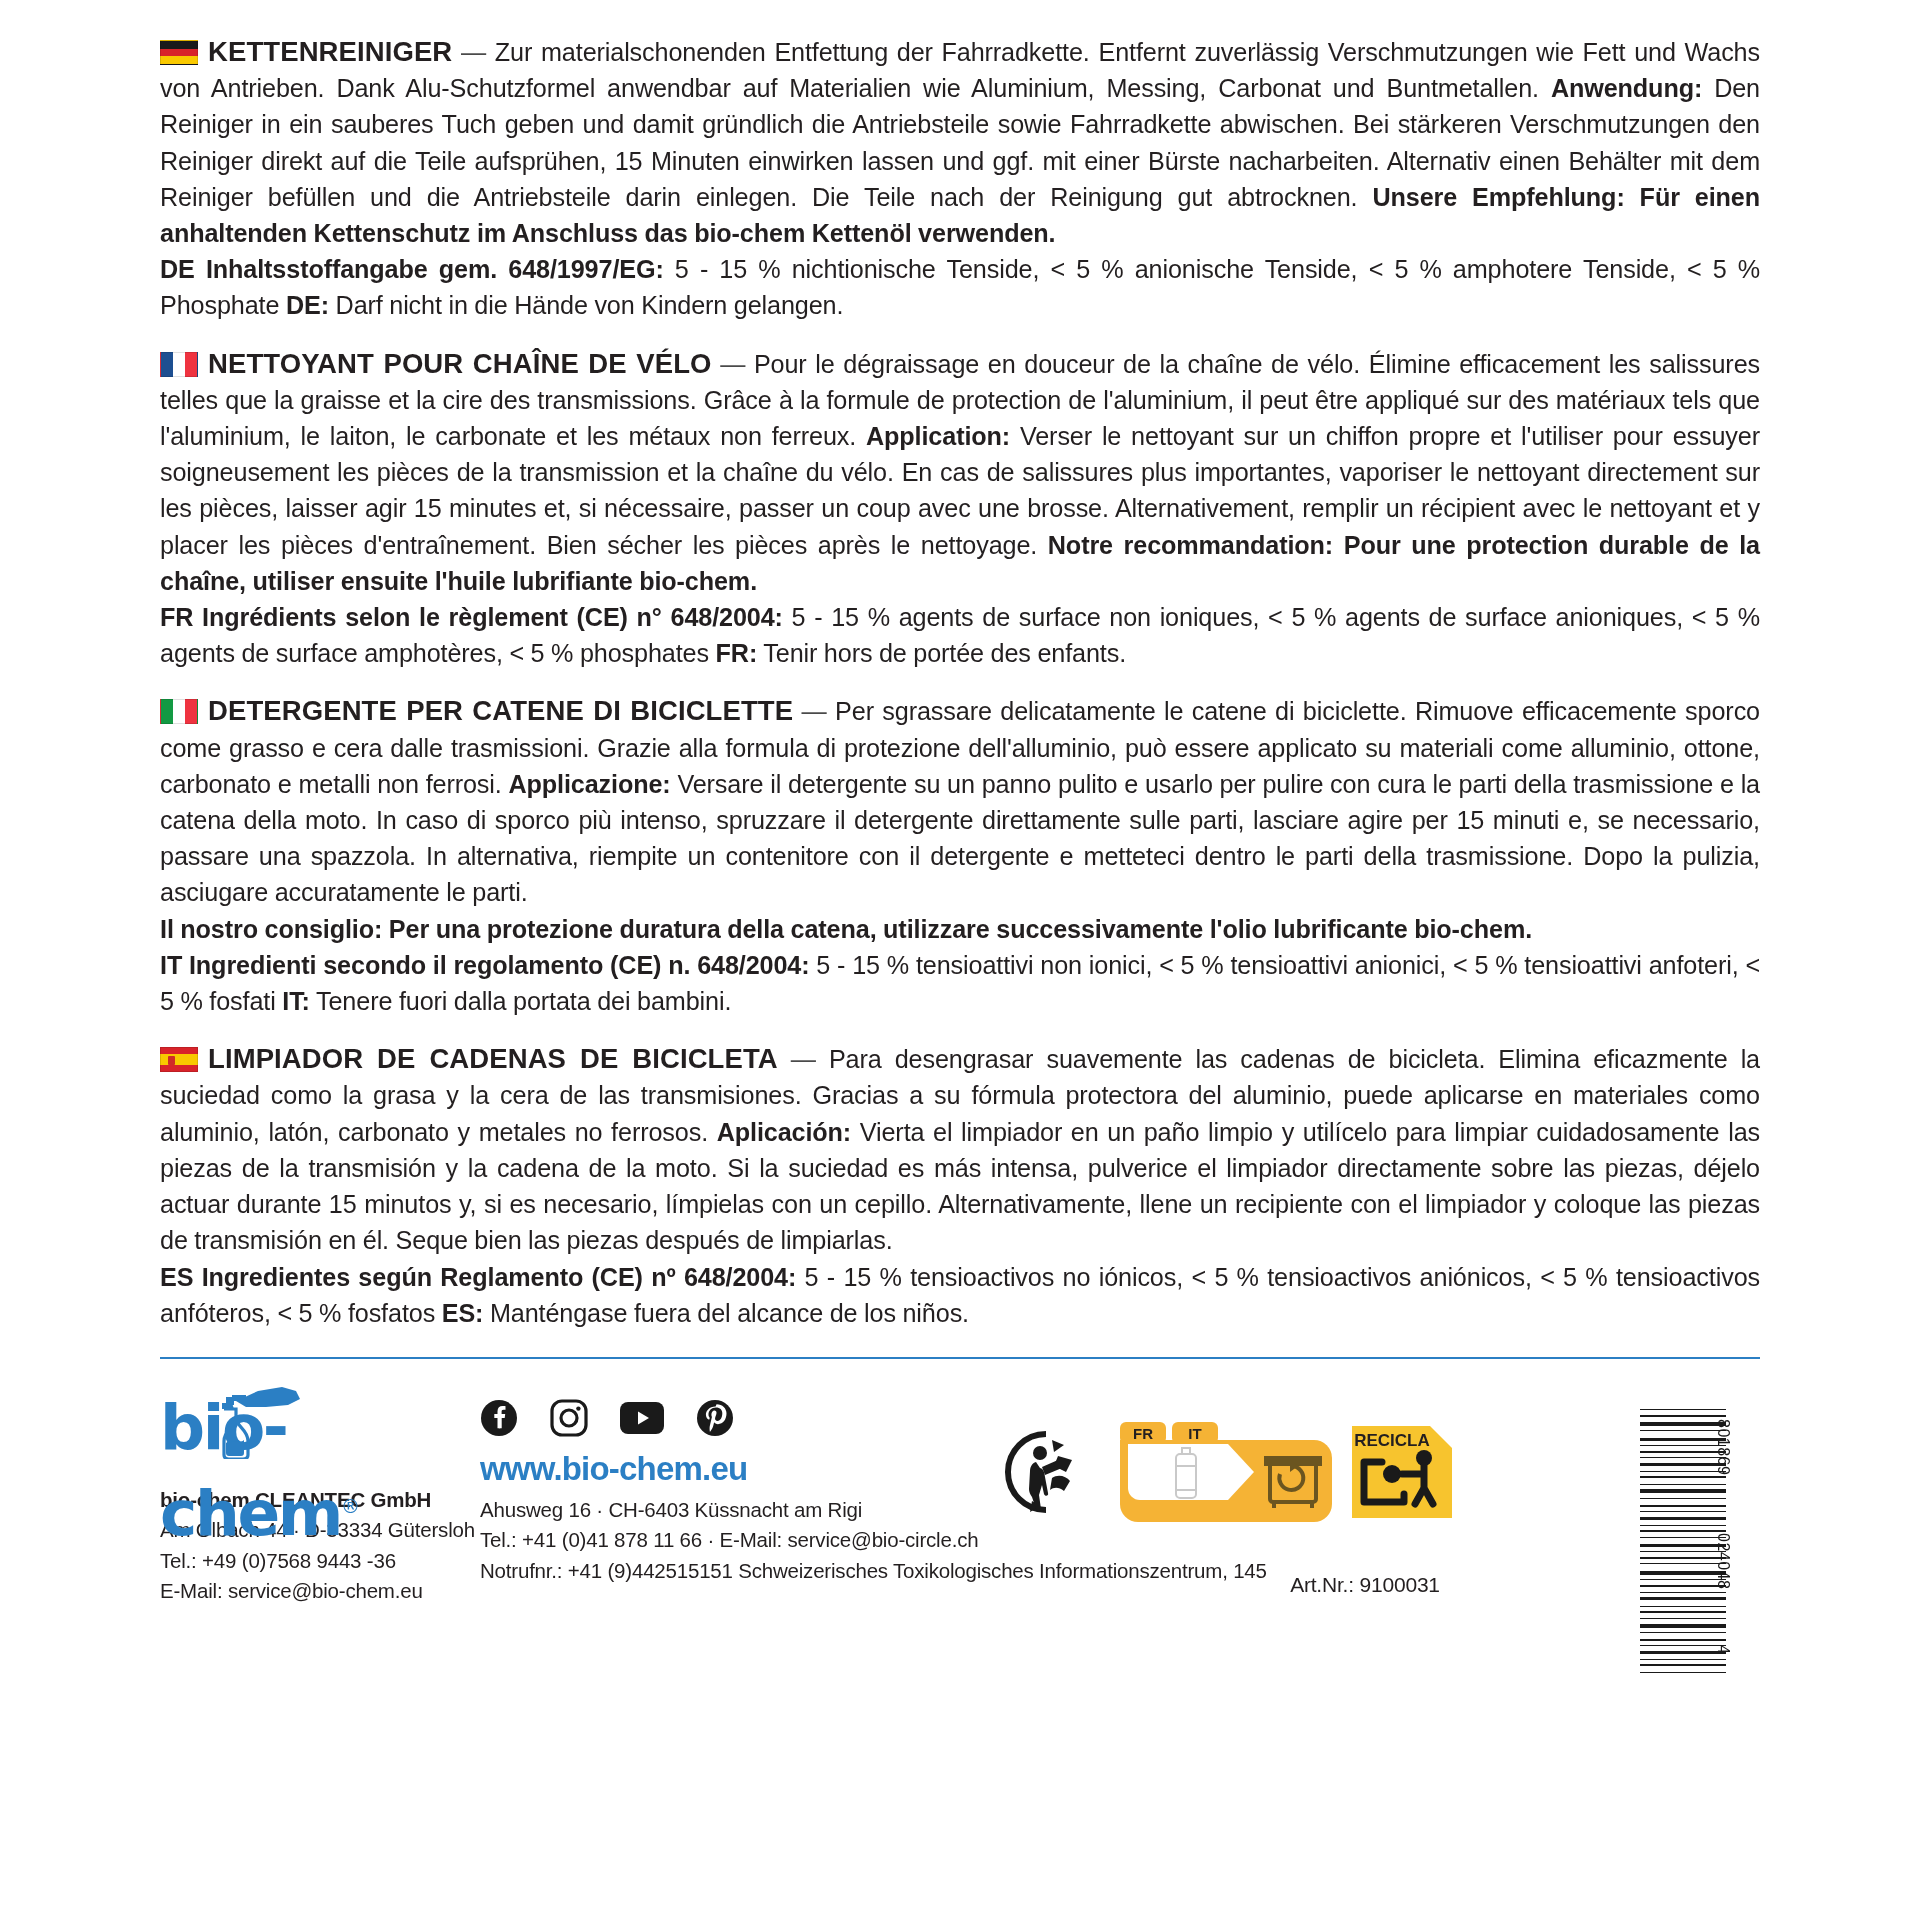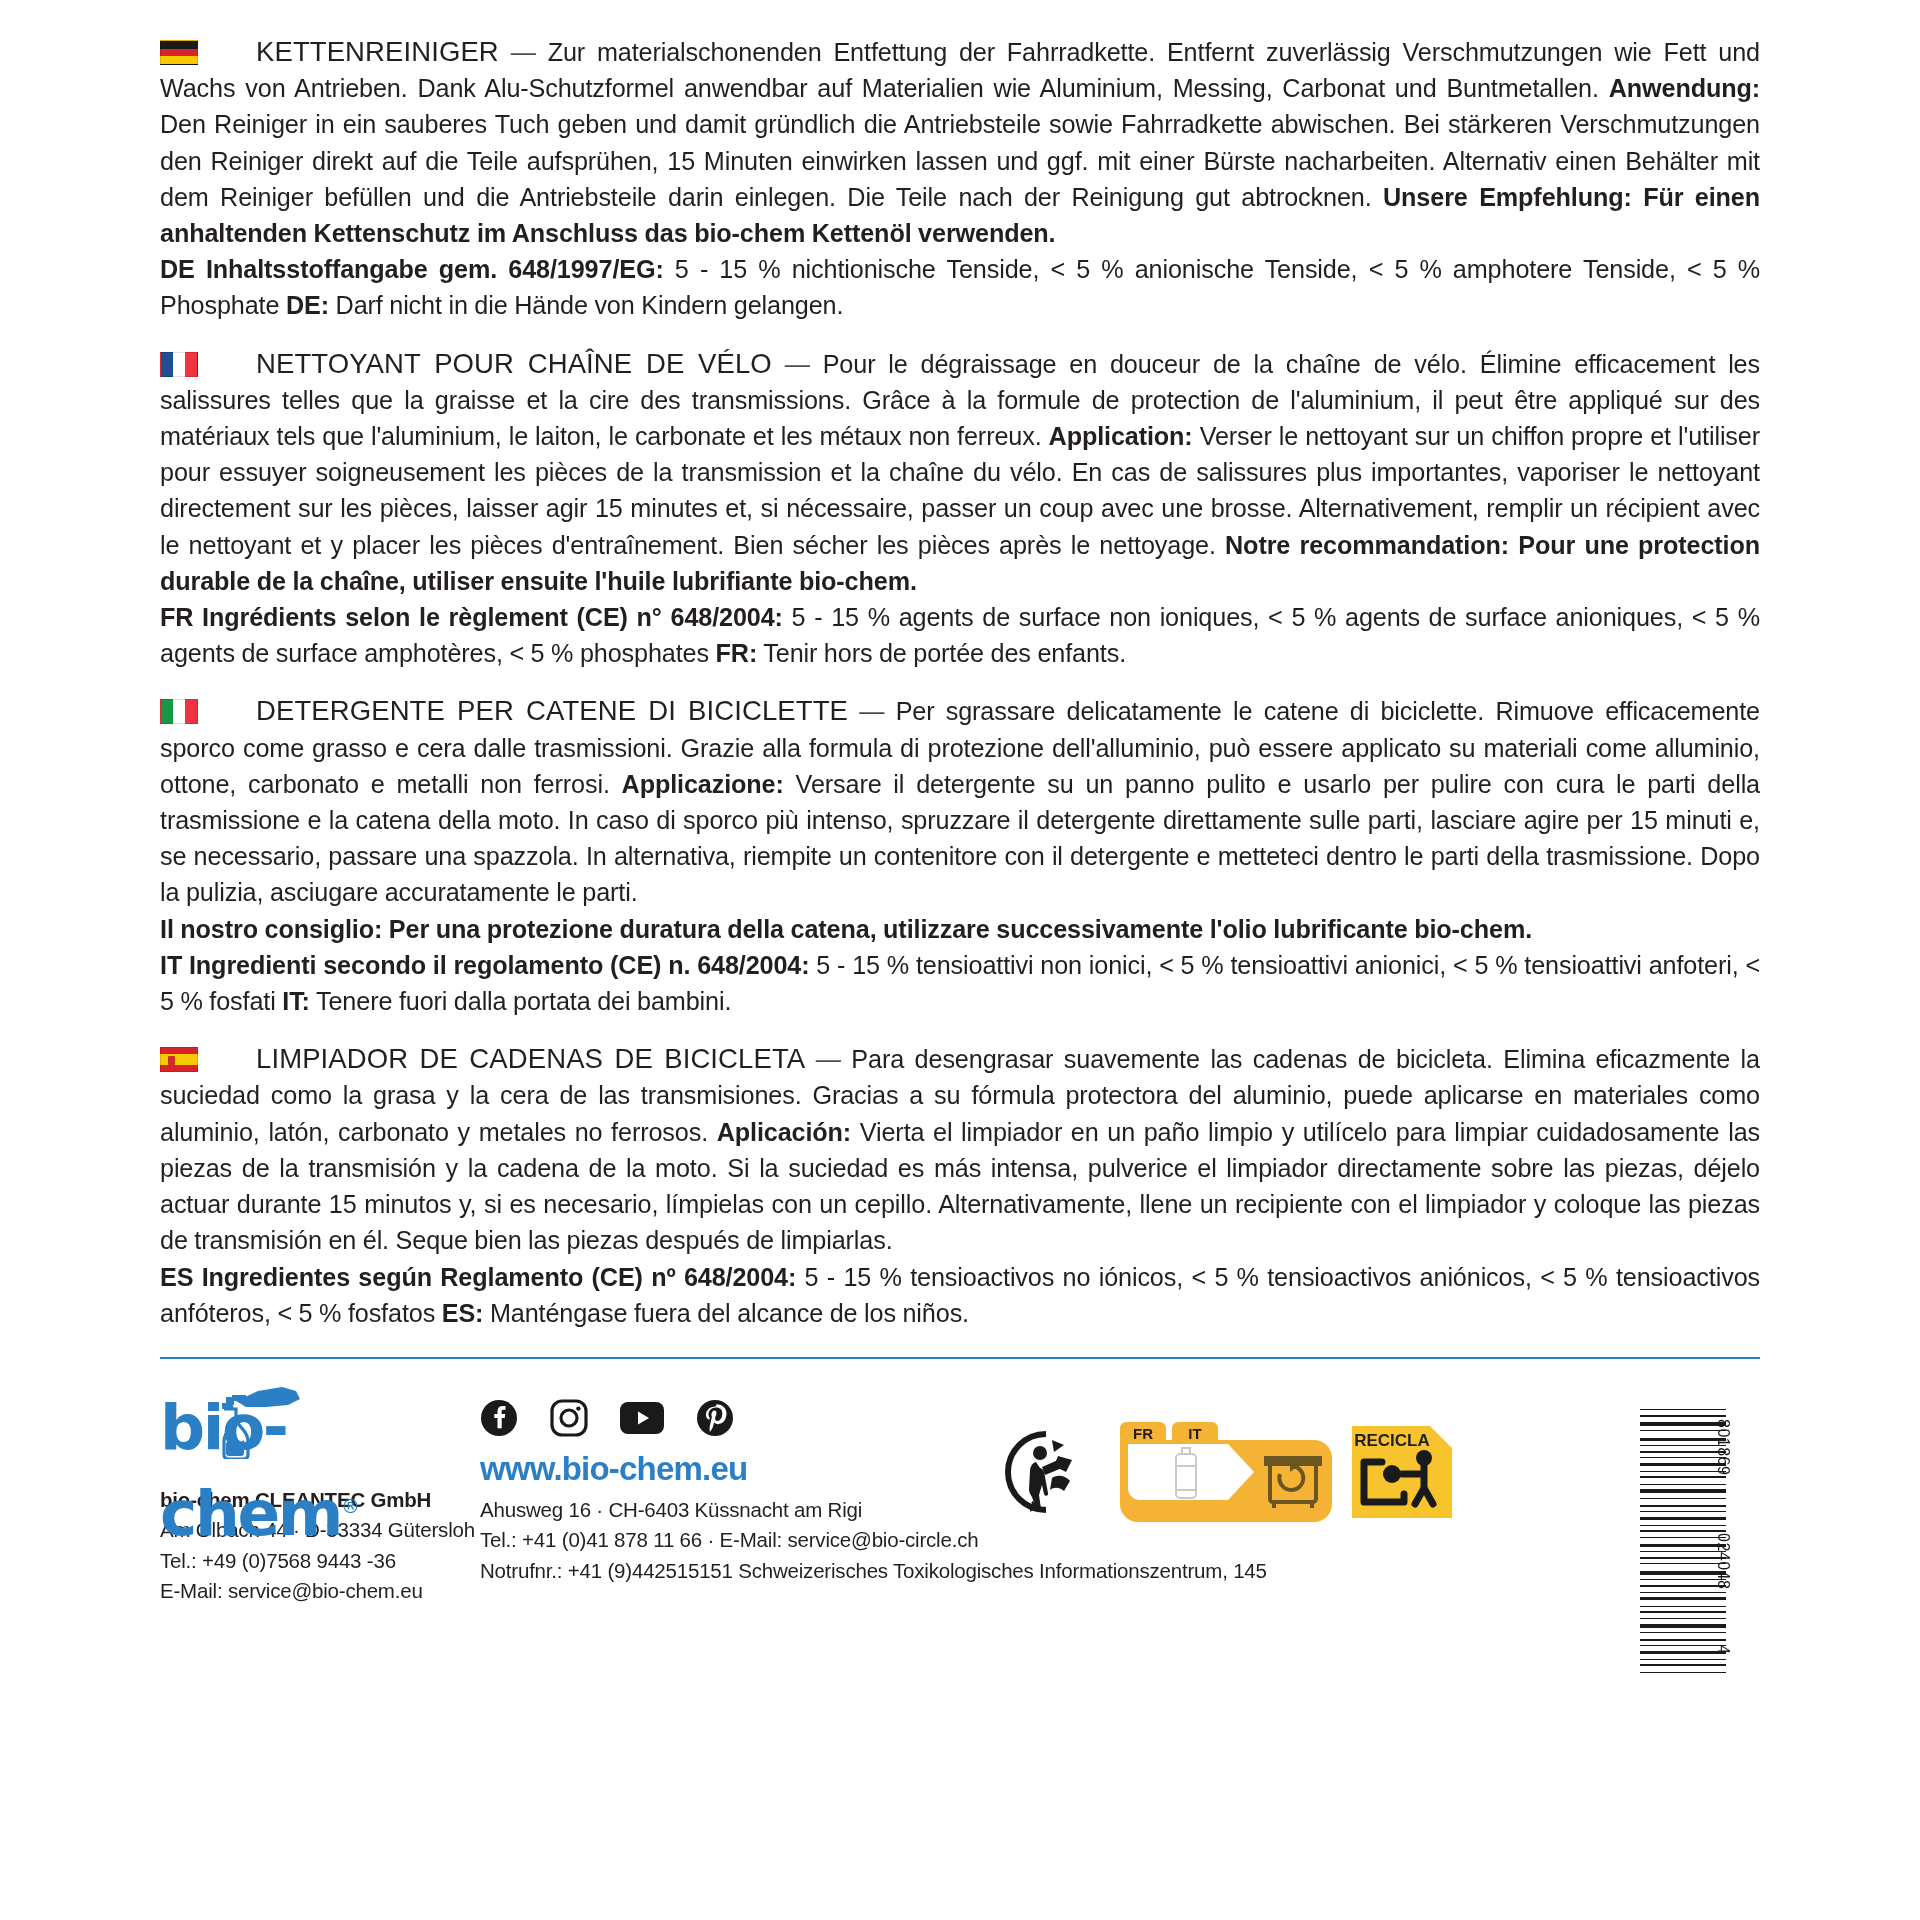--- a/index.html
+++ b/index.html
@@ -28,25 +28,24 @@
     text-align: justify;
     text-justify: inter-word;
     letter-spacing: -0.12px;
     word-spacing: -0.3px;
     hyphens: manual;
   }
   .lang-block p.first-par { text-indent: 0; }
   b, .bold { font-weight: bold; }
 
   .headline {
-    font-weight: normal;
+    font-weight: bold;
     font-size: 27.5px;
     letter-spacing: 0.1px;
     text-transform: uppercase;
-    margin-left: 48px;
   }
   .dash { font-weight: normal; color: #4a4a4a; }
 
   
   .flag {
     display: inline-block;
     width: 38px;
     height: 25px;
     vertical-align: -3px;
     margin-right: 10px;
@@ -314,20 +313,21 @@
         <svg width="108" height="100" viewBox="0 0 108 100">
           <path d="M4 4 h78 l22 22 v70 H4 z" fill="#f7c42e"></path>
           <text x="44" y="24" font-family="Liberation Sans, sans-serif" font-size="17" font-weight="bold" fill="#231f20" text-anchor="middle">RECICLA</text>
           <path d="M16 40 h18 M16 40 v40 M16 80 h40 M56 80 v-8" fill="none" stroke="#1a1a1a" stroke-width="7" stroke-linecap="round"></path>
           <circle cx="44" cy="52" r="9" fill="#1a1a1a"></circle>
           <circle cx="76" cy="36" r="8" fill="#1a1a1a"></circle>
           <path d="M76 44 v22 M76 52 l-22 0 M76 66 l-9 16 M76 66 l9 16" fill="none" stroke="#1a1a1a" stroke-width="7" stroke-linecap="round"></path>
         </svg>
       </div>
 
+      <div class="artnr">Art.Nr.: 9100031</div>
 
       <div class="barcode-box">
         <div class="barcode-bars" id="barcode-bars">
             <i style="height: 1px; margin-bottom: 5px;"></i>
             <i style="height: 2px; margin-bottom: 5px;"></i>
             <i style="height: 4px; margin-bottom: 4px;"></i>
             <i style="height: 1px; margin-bottom: 7px;"></i>
             <i style="height: 3px; margin-bottom: 4px;"></i>
             <i style="height: 1px; margin-bottom: 5px;"></i>
             <i style="height: 2px; margin-bottom: 4px;"></i>

